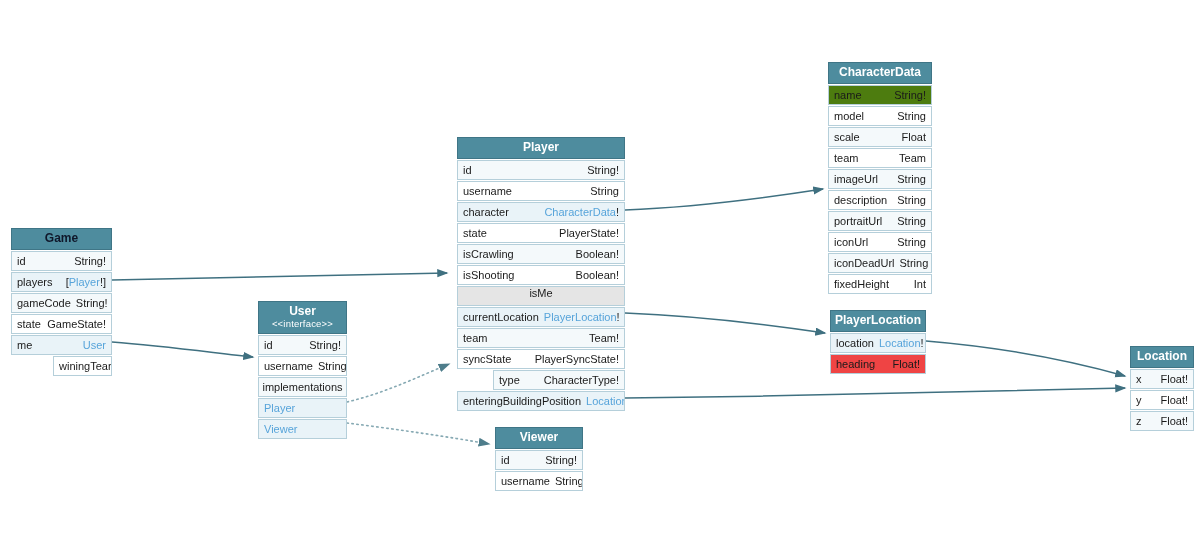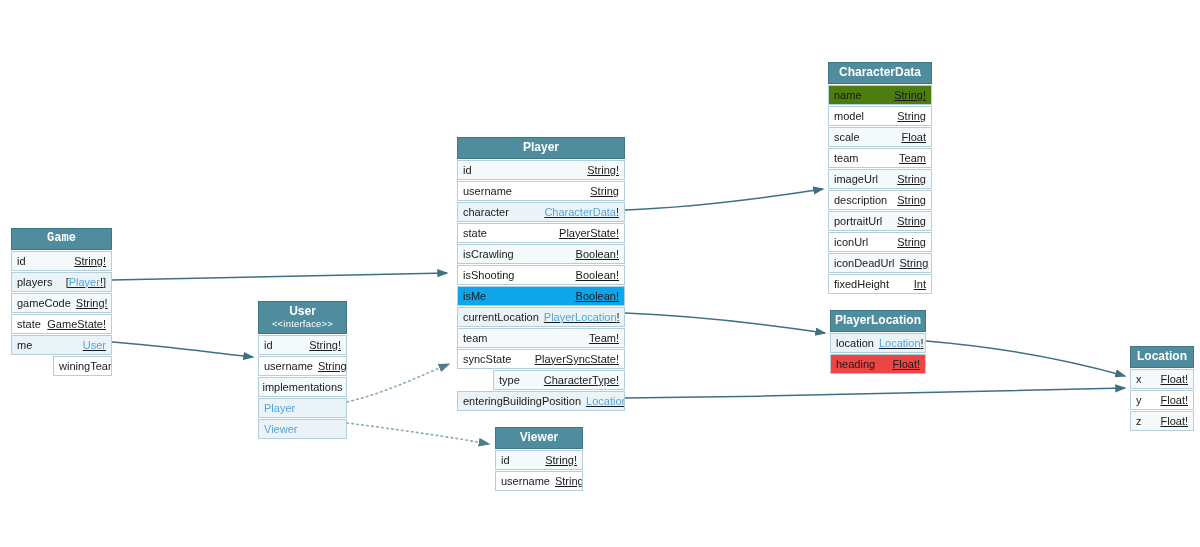--- a/index.html
+++ b/index.html
@@ -14,21 +14,21 @@
     padding:3px 4px; border:1px solid #3f7586; line-height:1.15; box-sizing:border-box;
   }
   .thead .sub { display:block; font-size:9.5px; font-weight:normal; letter-spacing:0.2px; }
   .row {
     display:flex; justify-content:space-between; align-items:center; gap:5px;
     height:20px; box-sizing:border-box; margin-top:1px; padding:0 5px;
     border:1px solid #b5cfda; background:#ffffff; overflow:hidden; white-space:nowrap;
   }
   .row.center { justify-content:center; }
   .fname { color:#1a1a1a; }
-  .ftype { color:#1a1a1a; text-align:right;text-decoration:underline; }
+  .ftype { color:#1a1a1a; text-align:right; }
   .link { cursor:pointer; }
 </style>
 </head>
 <body>
 
 <div id="canvas">
   <svg id="edges" xmlns="http://www.w3.org/2000/svg">
     <defs>
       <marker id="arrow-solid" markerWidth="9" markerHeight="7" refX="6.5" refY="2.75" orient="auto">
         <path id="arrow-solid-shape" d="M0,0 L7.5,2.75 L0,5.5 z" fill="#3f7080"></path>
@@ -40,21 +40,21 @@
   <path d="M112,280 C240,277 360,275 447,273" fill="none" stroke="#3f7080" stroke-width="1.5" marker-end="url(#arrow-solid)"></path>
       <path d="M112,342 C165,346 215,353 253,357" fill="none" stroke="#3f7080" stroke-width="1.5" marker-end="url(#arrow-solid)"></path>
       <path d="M625,210 C700,207 765,198 823,189" fill="none" stroke="#3f7080" stroke-width="1.5" marker-end="url(#arrow-solid)"></path>
       <path d="M625,313 C700,316 765,324 825,333" fill="none" stroke="#3f7080" stroke-width="1.5" marker-end="url(#arrow-solid)"></path>
       <path d="M625,398 C800,396 1000,392 1125,388" fill="none" stroke="#3f7080" stroke-width="1.5" marker-end="url(#arrow-solid)"></path>
       <path d="M926,341 C1010,348 1075,362 1125,376" fill="none" stroke="#3f7080" stroke-width="1.5" marker-end="url(#arrow-solid)"></path>
       <path d="M347,402 C385,393 420,376 449,364" fill="none" stroke="#86a9b3" stroke-width="1.6" stroke-dasharray="1.5 3.5" stroke-linecap="round" marker-end="url(#arrow-dotted)"></path>
       <path d="M347,423 C395,429 450,437 489,444" fill="none" stroke="#86a9b3" stroke-width="1.6" stroke-dasharray="1.5 3.5" stroke-linecap="round" marker-end="url(#arrow-dotted)"></path>
     </svg>
 <div class="tbl" style="left: 11px; top: 228px; width: 101px;">
-      <div class="thead" style="background: rgb(78, 140, 158); color: #ffffff; font-family: Liberation Mono, monospace;"><span>Game</span></div>
+      <div class="thead" style="background: rgb(78, 140, 158); color: #0f172a;"><span>Game</span></div>
       <div class="row" style="background: rgb(244, 249, 251); border-color: rgb(181, 207, 218);">
         <span class="fname">id</span>
         <span class="ftype">String!</span>
       </div>
       <div class="row" style="background: rgb(233, 243, 248); border-color: rgb(181, 207, 218);">
         <span class="fname">players</span>
         <span class="ftype"><span>[</span><span class="link" style="color: rgb(87, 164, 218);">Player</span><span>!]</span></span>
       </div>
       <div class="row" style="background: rgb(244, 249, 251); border-color: rgb(181, 207, 218);">
         <span class="fname">gameCode</span>
@@ -112,21 +112,21 @@
         <span class="ftype">PlayerState!</span>
       </div>
       <div class="row" style="background: rgb(244, 249, 251); border-color: rgb(181, 207, 218);">
         <span class="fname">isCrawling</span>
         <span class="ftype">Boolean!</span>
       </div>
       <div class="row" style="background: rgb(255, 255, 255); border-color: rgb(181, 207, 218);">
         <span class="fname">isShooting</span>
         <span class="ftype">Boolean!</span>
       </div>
-      <div class="row" style="background: #0ea5e9; border-color: rgb(181, 207, 218);">
+      <div class="row" style="background: #e5e5e5; border-color: rgb(181, 207, 218); flex-direction: column;">
         <span class="fname">isMe</span>
         <span class="ftype">Boolean!</span>
       </div>
       <div class="row" style="background: rgb(233, 243, 248); border-color: rgb(181, 207, 218);">
         <span class="fname">currentLocation</span>
         <span class="ftype"><span></span><span class="link" style="color: rgb(87, 164, 218);">PlayerLocation</span><span>!</span></span>
       </div>
       <div class="row" style="background: rgb(244, 249, 251); border-color: rgb(181, 207, 218);">
         <span class="fname">team</span>
         <span class="ftype">Team!</span>

